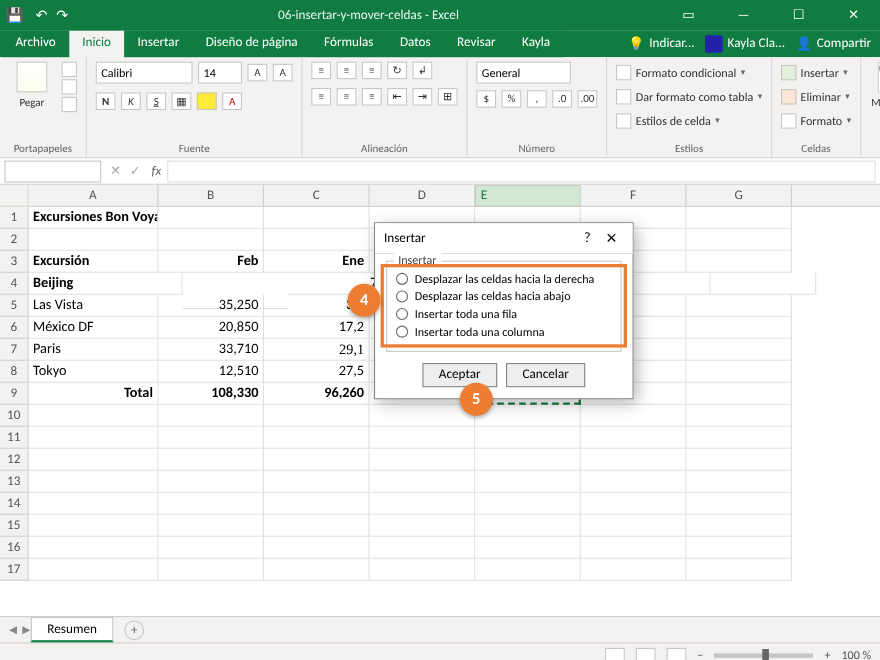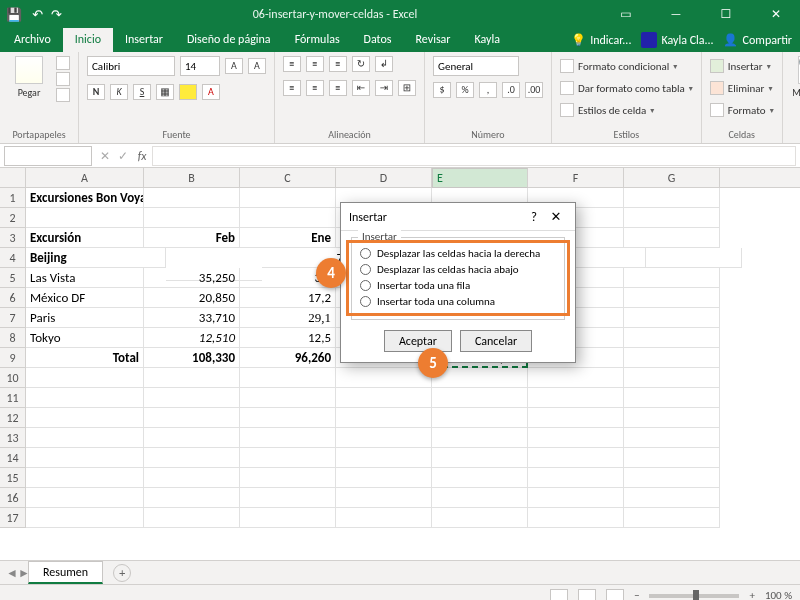--- a/index.html
+++ b/index.html
@@ -351,22 +351,22 @@
         <div class="cell " style="width: 118px;">Paris</div>
         <div class="cell r" style="width: 96px;">33,710</div>
         <div class="cell r" style="width: 96px; font-family: Liberation Serif, serif;">29,1</div>
         <div class="cell " style="width: 96px;"></div>
         <div class="cell " style="width: 96px;"></div>
         <div class="cell " style="width: 96px;"></div>
         <div class="cell " style="width: 96px;"></div>
       </div>
       <div class="row">
         <div class="cell " style="width: 118px;">Tokyo</div>
-        <div class="cell r" style="width: 96px; font-style: italic;">12,510</div>
-        <div class="cell r" style="width: 96px;">12,5</div>
+        <div class="cell r" style="width: 96px;">12,510</div>
+        <div class="cell r" style="width: 96px;">27,5</div>
         <div class="cell " style="width: 96px;"></div>
         <div class="cell " style="width: 96px;"></div>
         <div class="cell " style="width: 96px;"></div>
         <div class="cell " style="width: 96px;"></div>
       </div>
       <div class="row">
         <div class="cell b r" style="width: 118px;">Total</div>
         <div class="cell r b" style="width: 96px;">108,330</div>
         <div class="cell r b" style="width: 96px;">96,260</div>
         <div class="cell r b" style="width: 96px;">11</div>

